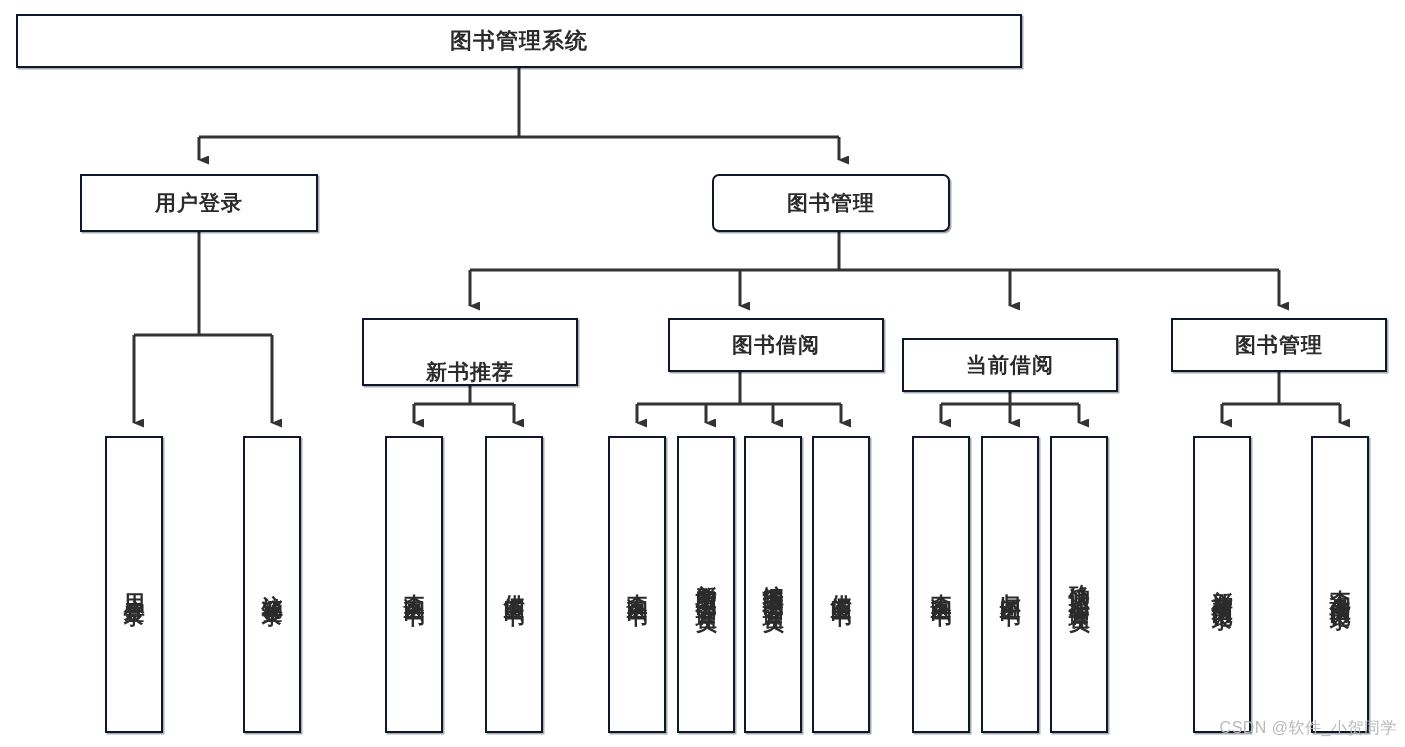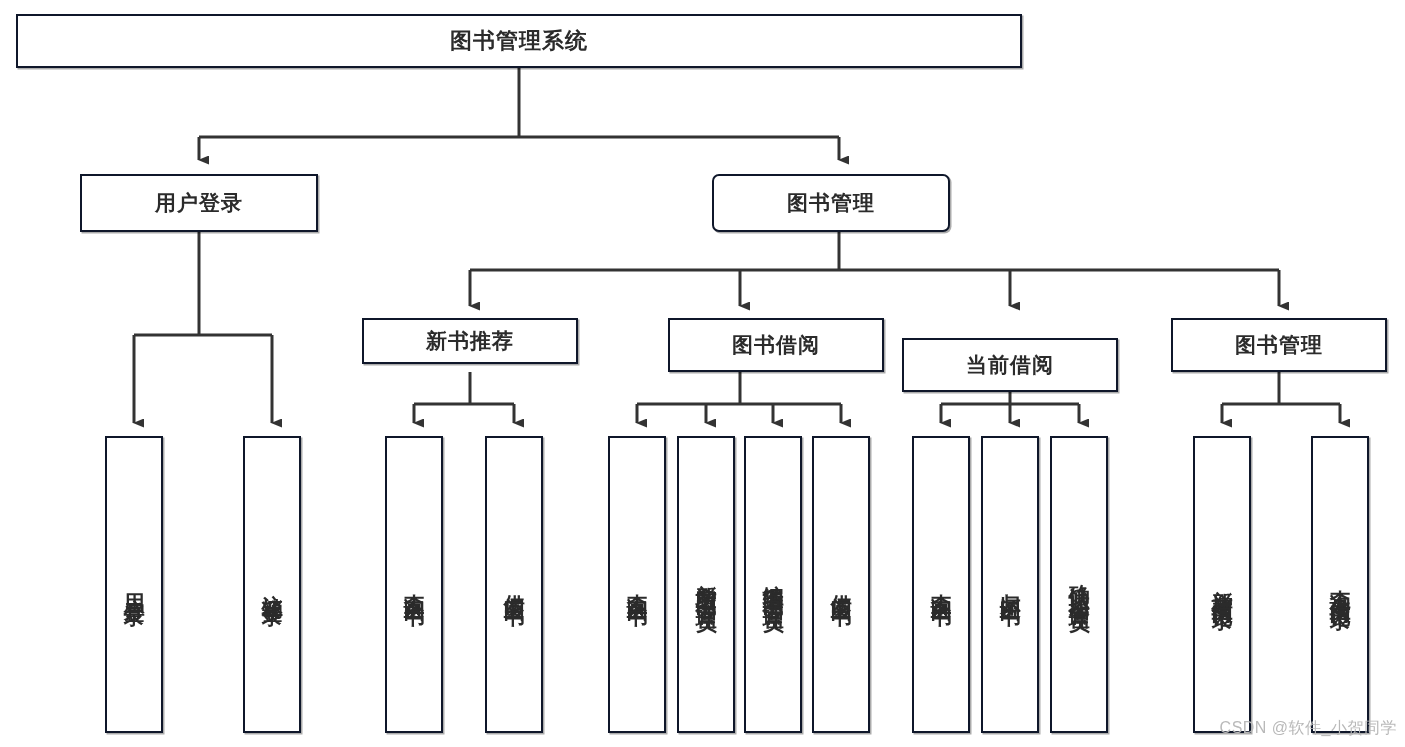--- a/index.html
+++ b/index.html
@@ -131,21 +131,21 @@
     <span class="label">图书管理系统</span>
   </div>
 
   <div class="node h" style="left:80px; top:174px; width:238px; height:58px;">
     <span class="label">用户登录</span>
   </div>
   <div class="node h" style="left:712px; top:174px; width:238px; height:58px;border-radius:7px;">
     <span class="label">图书管理</span>
   </div>
 
-  <div class="node h" style="left:362px; top:318px; width:216px; height:46px;">
+  <div class="node h" style="left:362px; top:318px; width:216px; height:68px;align-items:flex-end;">
     <span class="label">新书推荐</span>
   </div>
   <div class="node h" style="left:668px; top:318px; width:216px; height:54px;">
     <span class="label">图书借阅</span>
   </div>
   <div class="node h" style="left:902px; top:318px; width:216px; height:54px;margin-top:20px;">
     <span class="label">当前借阅</span>
   </div>
   <div class="node h" style="left:1171px; top:318px; width:216px; height:54px;">
     <span class="label">图书管理</span>

